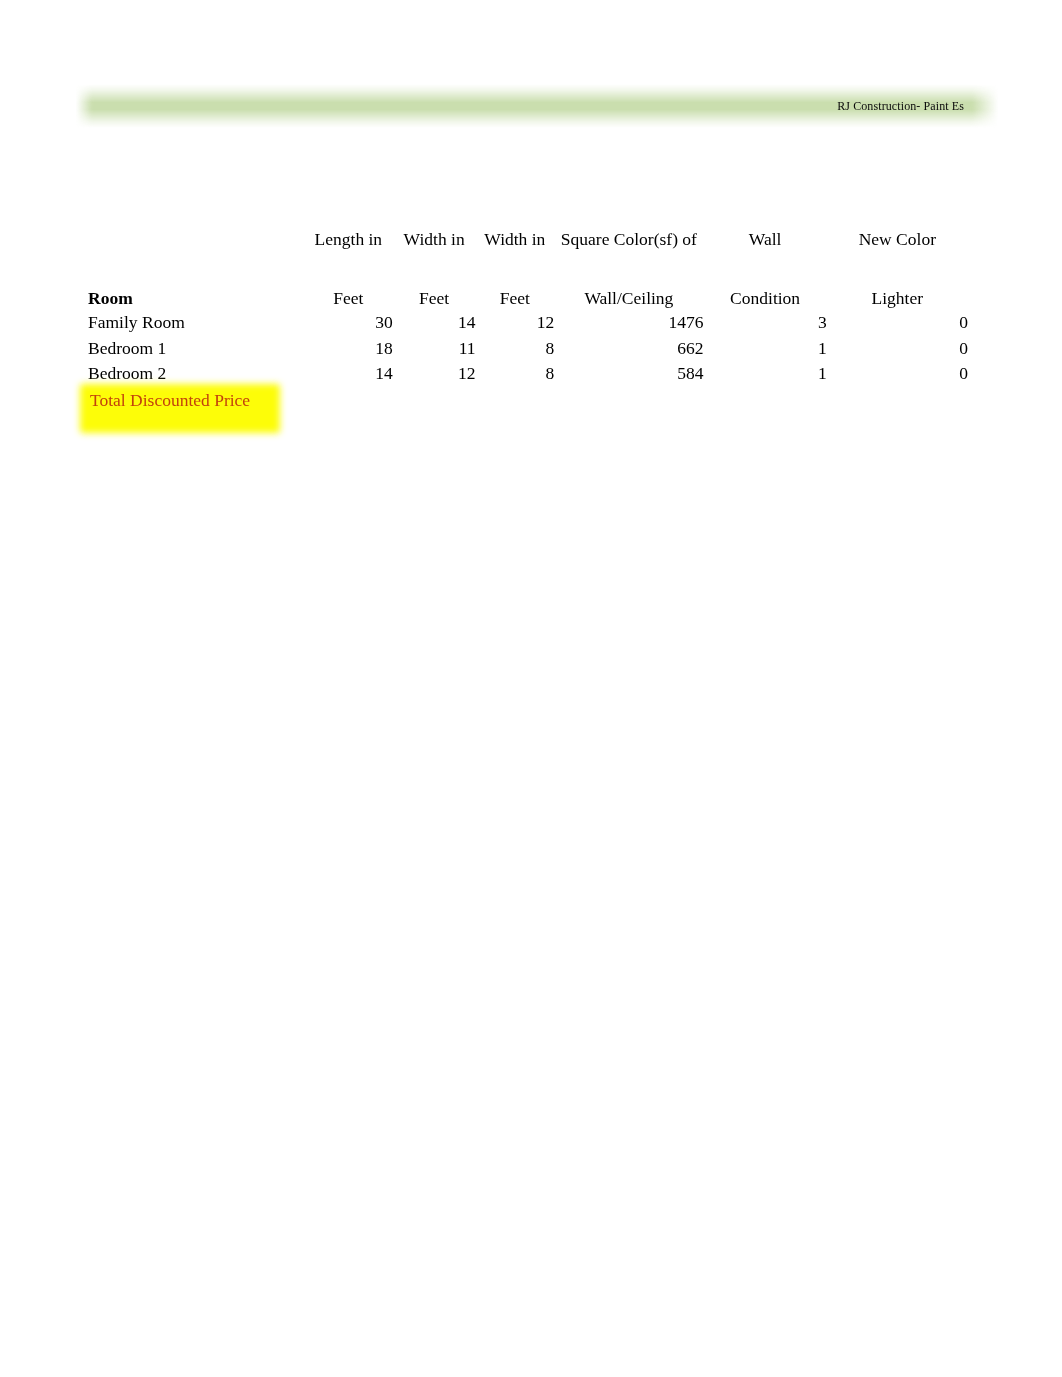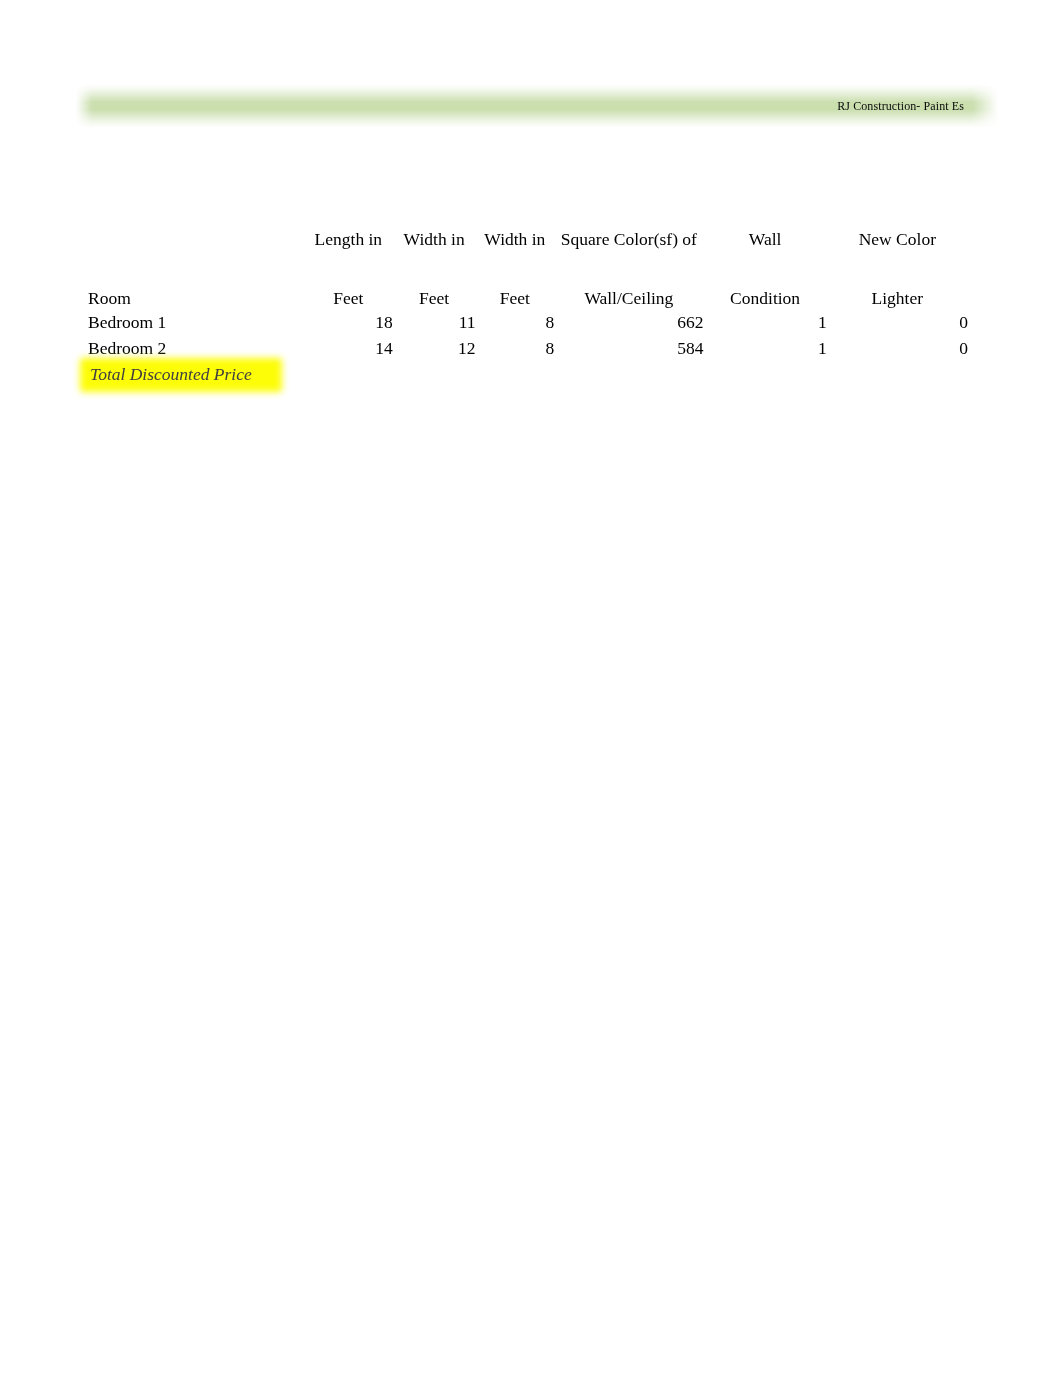--- a/index.html
+++ b/index.html
@@ -101,40 +101,40 @@
   col.c-color  { width: 140px; }
 
   thead th {
     text-align: center;
     height: 46px;
     line-height: 23px;
   }
   thead th.h-room {
     text-align: left;
     vertical-align: bottom;
+    font-weight: bold;
   }
   thead th .hl {
     display: block;
     margin-top: 36px;
   }
 
   tbody td {
     height: 25.7px;
   }
   td.label  { text-align: left; }
   td.num    { text-align: right; padding-right: 6px; }
 
   
   .hl-yellow {
     position: relative;
     display: inline-block;
-    padding: 1px 4px 1px 2px;
-    color: #404040;
+    padding: 1px 4px 16px 2px;
+    color: #c2410c;
     z-index: 1;
-    font-style: italic;
   }
   .hl-yellow::before {
     content: "";
     position: absolute;
     left: -8px;
     top: -3px;
     right: -26px;
     bottom: -3px;
     background: #fdfd08;
     filter: blur(3.6px);
@@ -187,20 +187,29 @@
           <span class="hl">Condition</span>
         </th>
         <th>
           <span class="hl">New Color</span>
           <span class="hl">Lighter</span>
         </th>
       </tr>
     </thead>
     <tbody>
       <tr>
+        <td class="label">Family Room</td>
+        <td class="num">30</td>
+        <td class="num">14</td>
+        <td class="num">12</td>
+        <td class="num">1476</td>
+        <td class="num">3</td>
+        <td class="num">0</td>
+      </tr>
+      <tr>
         <td class="label">Bedroom 1</td>
         <td class="num">18</td>
         <td class="num">11</td>
         <td class="num">8</td>
         <td class="num">662</td>
         <td class="num">1</td>
         <td class="num">0</td>
       </tr>
       <tr>
         <td class="label">Bedroom 2</td>

